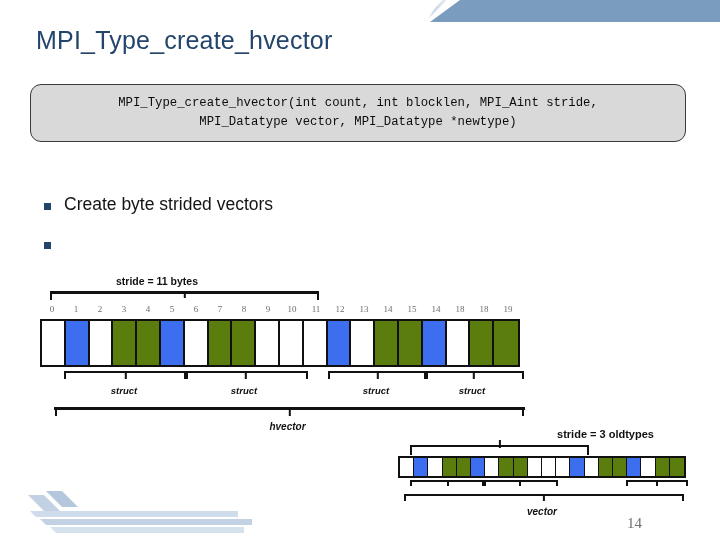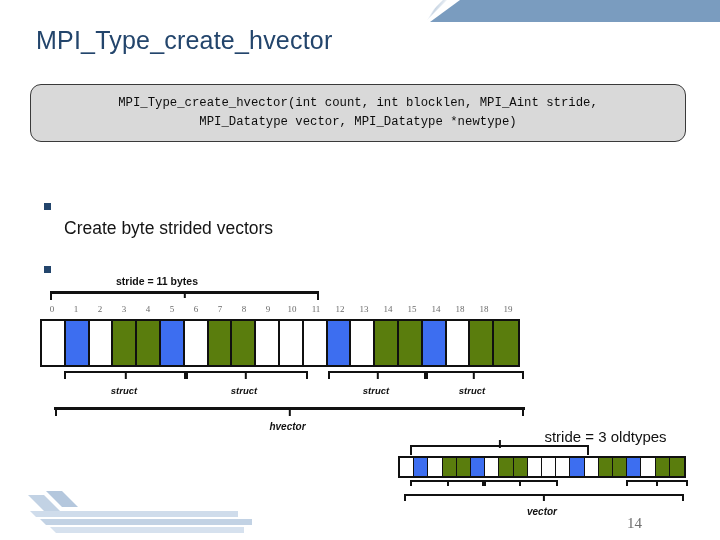--- a/index.html
+++ b/index.html
@@ -41,21 +41,21 @@
     line-height:1.55;
   }
   .codebox div{white-space:pre;}
 
   
   .bullets{position:absolute;left:44px;top:194px;width:620px;}
   .bullet{display:flex;align-items:flex-start;margin-bottom:17px;}
   .bullet .sq{
     width:7px;height:7px;background:#23456c;margin-top:9px;margin-right:13px;flex:0 0 auto;
   }
-  .bullet .btxt{font-size:17.5px;color:#141414;line-height:1.25;margin-top:24px;}
+  .bullet .btxt{font-size:17.5px;color:#141414;line-height:1.25;}
 
   
   .diagram{position:absolute;left:20px;top:275px;width:480px;}
 
   .stride-label{
     position:absolute;left:75px;top:0;width:124px;text-align:center;
     font-size:10.5px;font-weight:bold;color:#111;
   }
   .stride-bracket{
     position:absolute;left:30px;top:16px;width:265px;height:9px;
@@ -89,21 +89,21 @@
   
   .hbr{position:absolute;left:35px;top:132px;width:465px;height:9px;border:2.6px solid #111;border-top:none;border-bottom:none;}
   .hbr .bar{position:absolute;left:-2.6px;right:-2.6px;top:0;height:2.6px;background:#111;}
   .hbr .mid{position:absolute;left:50%;top:0;width:2.4px;height:9px;background:#111;transform:translateX(-50%);}
   .hlab{position:absolute;left:200px;top:146px;width:135px;text-align:center;
         font-size:10px;font-weight:bold;font-style:italic;color:#111;}
 
   
   .vec{position:absolute;left:392px;top:428px;width:300px;}
   .vstride-lab{position:absolute;left:126px;top:0;width:175px;text-align:center;
-               font-size:15px;font-weight:normal;color:#111;}
+               font-size:11px;font-weight:bold;color:#111;}
   .vstride-br{position:absolute;left:18px;top:17px;width:175px;height:8px;
               border:2.2px solid #111;border-bottom:none;}
   .vstride-br .mid{position:absolute;left:50%;top:-7px;width:2.2px;height:8px;background:#111;transform:translateX(-50%);}
 
   .vbar{position:absolute;left:6px;top:28px;width:288px;height:22px;
         border:2.2px solid #101010;box-sizing:border-box;display:flex;background:#fff;}
   .vcell{width:14.4px;height:100%;box-sizing:border-box;border-right:1.6px solid #101010;}
   .vcell:last-child{border-right:none;}
   .vcell.w{background:#ffffff;}
   .vcell.b{background:#3d6ef0;}

